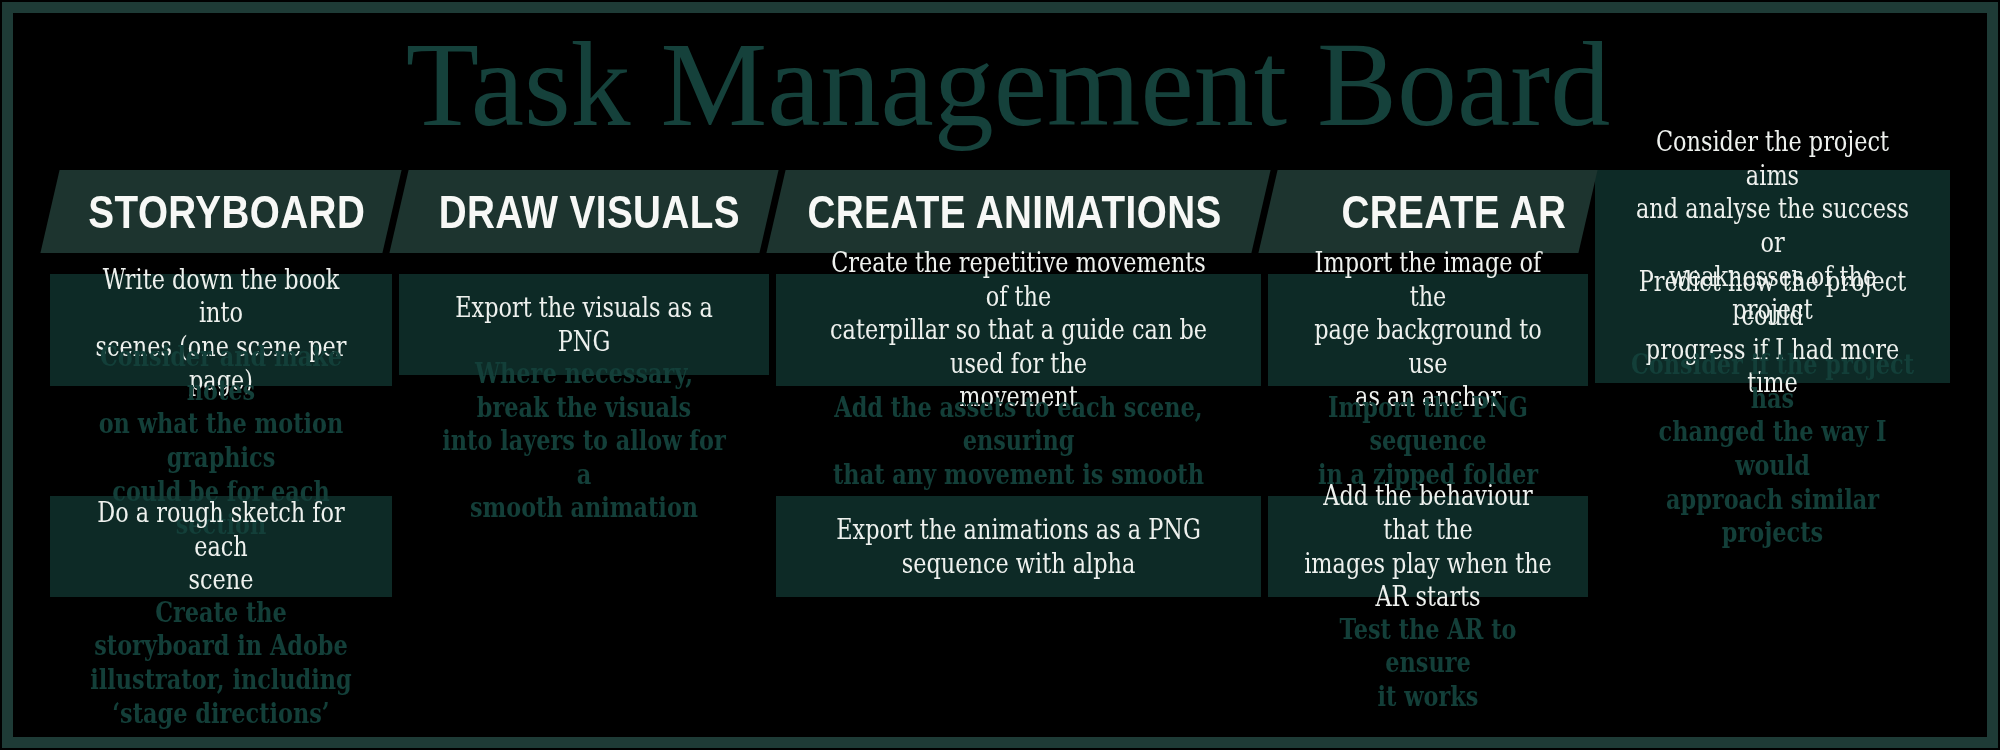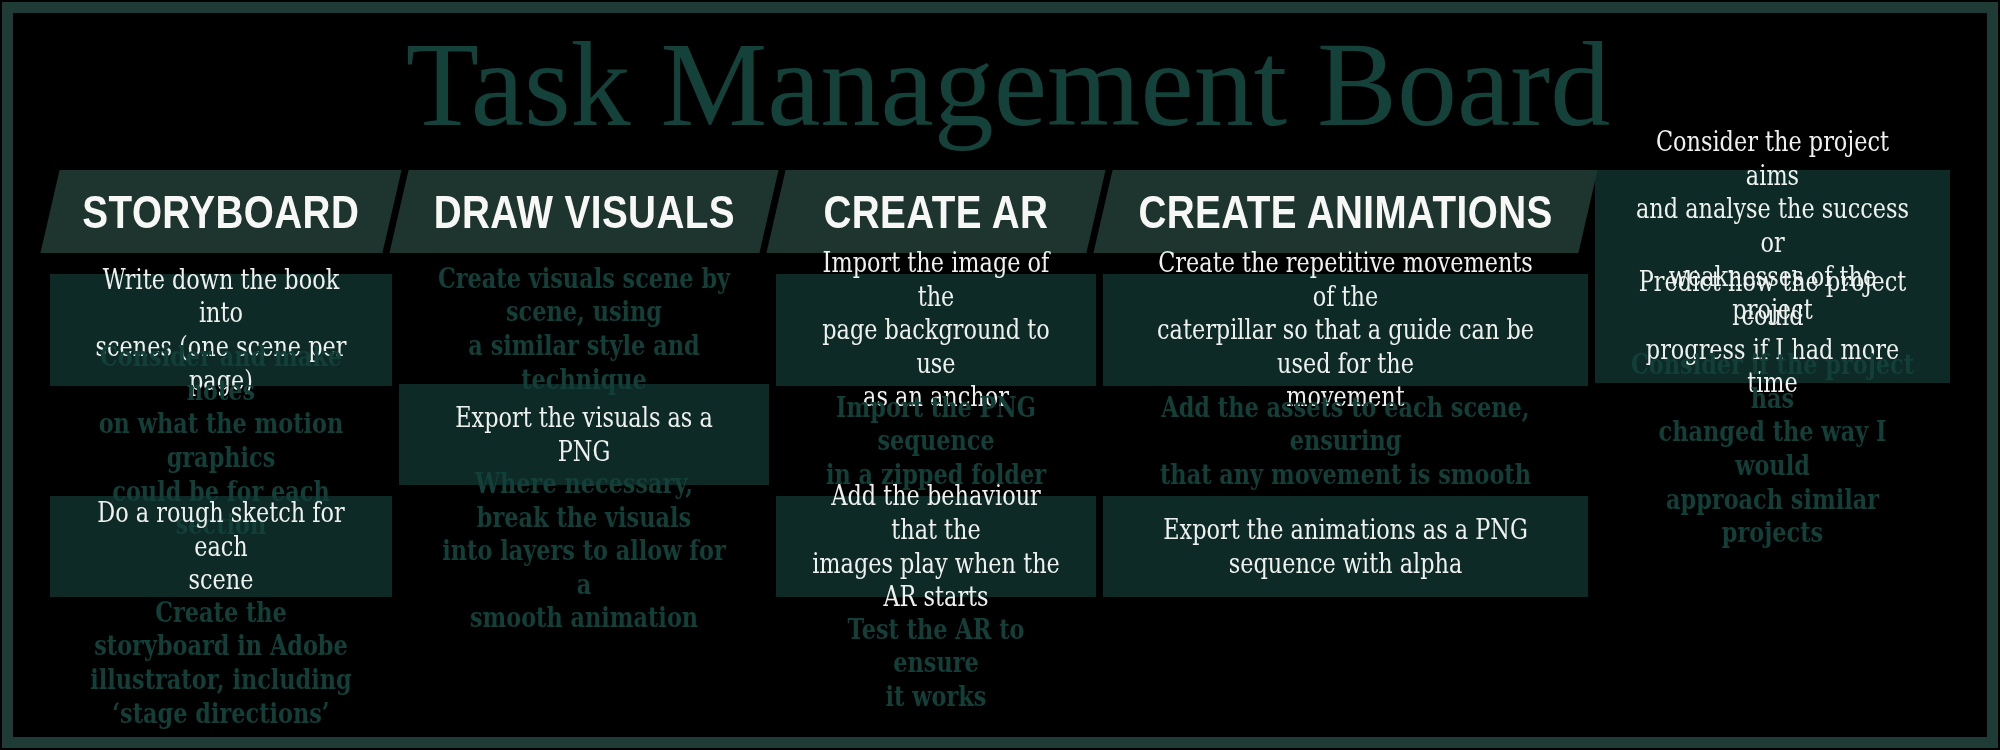--- a/index.html
+++ b/index.html
@@ -17,21 +17,21 @@
     position:absolute;top:14px;left:0;width:100%;text-align:center;
     font-family:"Liberation Serif","DejaVu Serif",serif;
     font-size:120px;line-height:1.05;font-weight:400;
     color:var(--title-text);margin:8px;
   }
   .columns{position:absolute;left:50px;top:170px;width:1900px;display:flex;gap:7px;}
   .column{display:flex;flex-direction:column;}
   .col-1{width:342px;} .col-2{width:370px;} .col-3{width:485px;} .col-4{width:320px;} .col-5{width:355px;}
   .col-header{
     position:relative;height:83px;margin-bottom:21px;
-    display:flex;align-items:center;justify-content:center;
+    display:flex;align-items:center;justify-content:flex-end;
   }
   .col-header::before{
     content:"";position:absolute;inset:0;background:var(--header-bg);
     transform:skewX(-13deg);
   }
   .col-header .hd{
     position:relative;display:inline-block;
     font-family:"Liberation Sans","DejaVu Sans",sans-serif;
     font-weight:700;font-size:46px;letter-spacing:0.5px;color:var(--header-text);
     transform:scaleX(0.84);white-space:nowrap;
@@ -83,34 +83,54 @@
         <span class="task-text">Create the storyboard in Adobe
 illustrator, including
 ‘stage directions’</span>
       </div>
   </div>
 
   <div class="column col-2">
     <div class="col-header">
       <span class="hd">DRAW VISUALS</span>
     </div>
-    <div class="slot r2 ghost">
-        <span class="task-text">Create visuals scene by scene, using
-a similar style and technique</span>
-      </div>
     <div class="slot r3">
         <div class="card">
           <span class="task-text">Export the visuals as a PNG</span>
         </div>
       </div>
     <div class="slot r4 ghost">
         <span class="task-text">Where necessary, break the visuals
 into layers to allow for a
 smooth animation</span>
       </div>
+  </div>
+
+  <div class="column col-3">
+    <div class="col-header">
+      <span class="hd">CREATE ANIMATIONS</span>
+    </div>
+    <div class="slot r1">
+        <div class="card">
+          <span class="task-text">Create the repetitive movements of the
+caterpillar so that a guide can be used for the
+movement</span>
+        </div>
+      </div>
+    <div class="slot r2 ghost">
+        <span class="task-text">Add the assets to each scene, ensuring
+that any movement is smooth</span>
+      </div>
+    <div class="slot r3">
+        <div class="card">
+          <span class="task-text">Export the animations as a PNG
+sequence with alpha</span>
+        </div>
+      </div>
+    <div class="slot r4"></div>
   </div>
 
   <div class="column col-4">
     <div class="col-header">
       <span class="hd">CREATE AR</span>
     </div>
     <div class="slot r1">
         <div class="card">
           <span class="task-text">Import the image of the
 page background to use
@@ -127,44 +147,20 @@
 images play when the
 AR starts</span>
         </div>
       </div>
     <div class="slot r4 ghost">
         <span class="task-text">Test the AR to ensure
 it works</span>
       </div>
   </div>
 
-  <div class="column col-3">
-    <div class="col-header">
-      <span class="hd">CREATE ANIMATIONS</span>
-    </div>
-    <div class="slot r1">
-        <div class="card">
-          <span class="task-text">Create the repetitive movements of the
-caterpillar so that a guide can be used for the
-movement</span>
-        </div>
-      </div>
-    <div class="slot r2 ghost">
-        <span class="task-text">Add the assets to each scene, ensuring
-that any movement is smooth</span>
-      </div>
-    <div class="slot r3">
-        <div class="card">
-          <span class="task-text">Export the animations as a PNG
-sequence with alpha</span>
-        </div>
-      </div>
-    <div class="slot r4"></div>
-  </div>
-
   <div class="column col-5">
     <div class="slot r1">
         <div class="card">
           <span class="task-text">Consider the project aims
 and analyse the success or
 weaknesses of the project</span>
         </div>
       </div>
     <div class="slot r3">
         <div class="card">

